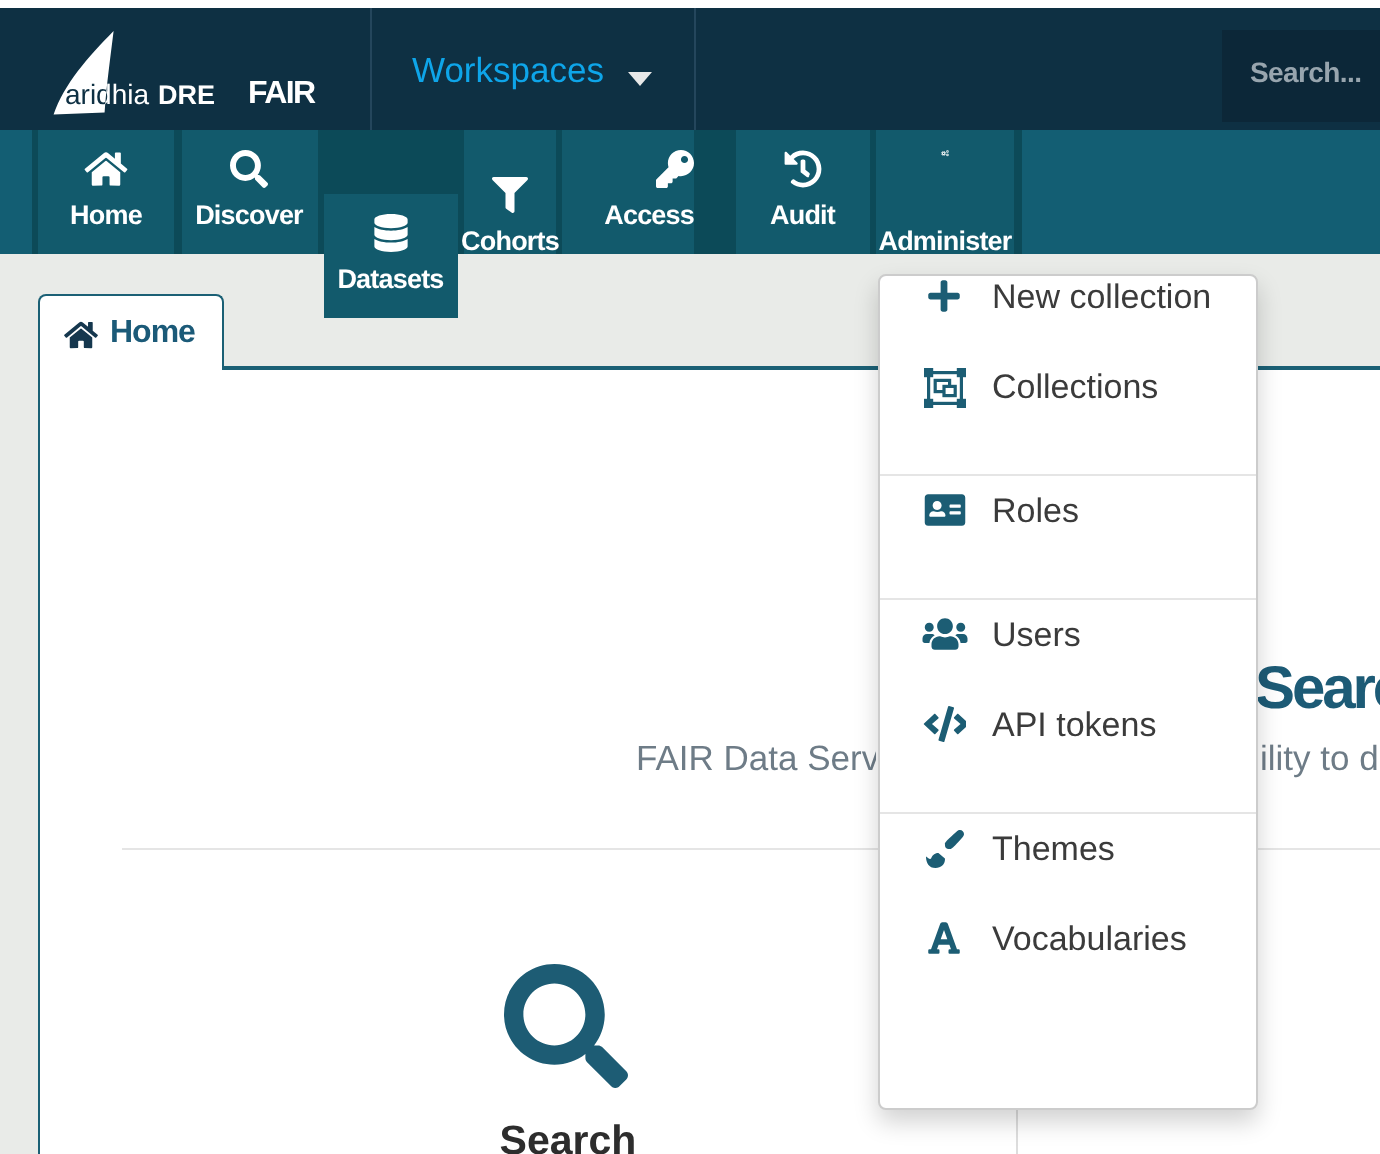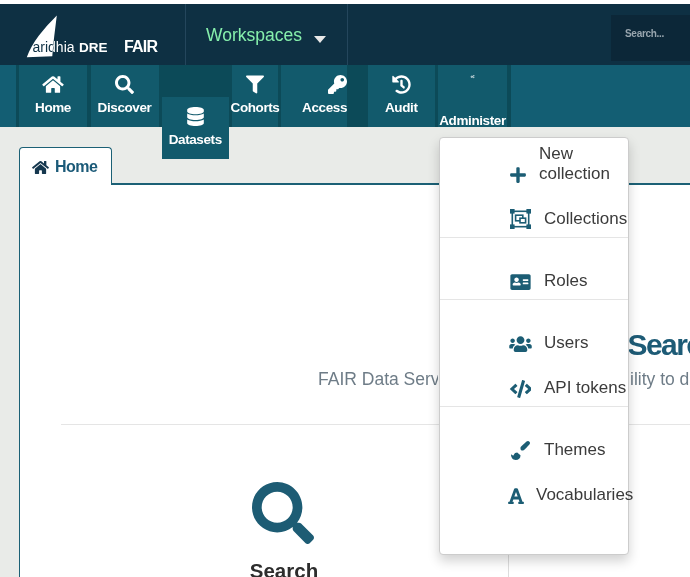--- a/index.html
+++ b/index.html
@@ -4,22 +4,22 @@
 <style>
   html,body{margin:0;padding:0;}
   body{width:690px;height:577px;overflow:hidden;position:relative;background:#e9ebe8;
        font-family:"Liberation Sans", sans-serif;}
   .abs{position:absolute;}
   
   #topwhite{left:0;top:0;width:690px;height:4px;background:#ffffff;}
   #header{left:0;top:4px;width:690px;height:61px;background:#0e3043;}
   .hsep{position:absolute;top:0;width:1px;height:61px;background:#24465c;}
   #searchbox{position:absolute;left:611px;top:11px;width:79px;height:46px;background:#0c2738;}
-  #searchbox span{position:absolute;left:14px;top:13px;color:#98a5ae;font-weight:bold;font-size:10px;letter-spacing:-0.3px;}
-  #wsp{position:absolute;left:206px;top:21px;color:#86efac;font-size:17.5px;}
+  #searchbox span{position:absolute;left:14px;top:13px;color:#98a5ae;font-weight:bold;font-size:14px;letter-spacing:-0.3px;}
+  #wsp{position:absolute;left:206px;top:21px;color:#0ea5e9;font-size:17.5px;}
   #caret{position:absolute;left:313.5px;top:31.5px;width:0;height:0;border-left:6px solid transparent;border-right:6px solid transparent;border-top:7.5px solid #e8e8e8;}
   
   #navbar{left:0;top:65px;width:690px;height:62px;background:#135e73;}
   #tilestrip{position:absolute;left:15.5px;top:0;width:495px;height:62px;background:#0c4a58;}
   .tile{position:absolute;top:0;height:62px;background:#125a6c;color:#fff;display:flex;flex-direction:column;align-items:center;justify-content:flex-start;padding-top:10px;box-sizing:border-box;}
   .tile svg{display:block;}
   .tile .lb{font-weight:bold;font-size:13.5px;letter-spacing:-0.4px;margin-top:7px;line-height:1;}
   
   #panel{left:19px;top:183px;width:671px;height:394px;background:#ffffff;border-top:2px solid #1b6075;border-left:1px solid #1b6075;}
   #tab{left:19px;top:147px;width:93px;height:37px;padding-top:2px;box-sizing:border-box;background:#ffffff;border:1px solid #1b6075;border-bottom:none;border-radius:4px 4px 0 0;display:flex;align-items:center;}
@@ -27,21 +27,21 @@
   #tab span{margin-left:6px;font-weight:bold;font-size:16px;letter-spacing:-0.5px;color:#1b5a78;}
   #bigsearchword{left:627.5px;top:327.5px;font-weight:bold;font-size:30px;letter-spacing:-1.55px;color:#1d5b76;white-space:nowrap;line-height:1.1;}
   #subl{left:318px;top:369px;width:120px;overflow:hidden;font-size:17.5px;color:#6e7c87;white-space:nowrap;}
   #subr{left:630px;top:369px;font-size:17.5px;color:#6e7c87;white-space:nowrap;}
   #hr1{left:61px;top:424px;width:629px;height:1px;background:#e5e5e5;}
   #vline{left:508px;top:460px;width:1px;height:117px;background:#ddd;}
   #bigicon{left:252px;top:482px;}
   #tilelabel{left:201px;top:558.5px;width:166px;text-align:center;font-weight:bold;font-size:20.5px;color:#2d2d2d;}
   
   #dd{left:439px;top:137px;width:188px;height:415px;background:#fff;border:1px solid #ccc;border-radius:4px;box-shadow:0 6px 12px rgba(0,0,0,0.18);z-index:10;padding-top:1px;}
-  .mi{display:flex;align-items:flex-end;height:45px;margin-left:48px;}
+  .mi{display:flex;align-items:flex-start;height:45px;}
   .mi .ic{width:26px;margin-left:19px;display:flex;justify-content:center;align-items:center;}
   .mi span{margin-left:11px;font-size:17px;color:#3b3b3b;}
   .dvd{height:1px;background:#e5e5e5;margin:8px 0;}
 </style>
 </head>
 <body>
 <div class="abs" id="topwhite"></div>
 <div class="abs" id="header">
   <svg width="160" height="61" viewBox="0 0 160 61" style="position:absolute;left:0;top:0">
     <defs>
@@ -79,21 +79,21 @@
         <path d="M505 442.7L405.3 343c-4.5-4.5-10.6-7-17-7H372c27.6-35.3 44-79.7 44-128C416 93.1 322.9 0 208 0S0 93.1 0 208s93.1 208 208 208c48.3 0 92.7-16.4 128-44v16.3c0 6.4 2.5 12.5 7 17l99.7 99.7c9.4 9.4 24.6 9.4 33.9 0l28.3-28.3c9.4-9.4 9.4-24.6.1-34zM208 336c-70.7 0-128-57.2-128-128 0-70.7 57.2-128 128-128 70.7 0 128 57.2 128 128 0 70.7-57.2 128-128 128z"></path>
       </svg>
     <div class="lb">Discover</div>
   </div>
   <div class="tile" style="left:162px;width:66.5px;margin-top:32px;">
     <svg width="17" height="19" viewBox="0 0 448 512" fill="#fff">
         <path d="M448 73.143v45.714C448 159.143 347.667 192 224 192S0 159.143 0 118.857V73.143C0 32.857 100.333 0 224 0s224 32.857 224 73.143zM448 176v102.857C448 319.143 347.667 352 224 352S0 319.143 0 278.857V176c48.125 33.143 136.208 48.572 224 48.572S399.874 209.143 448 176zm0 160v102.857C448 479.143 347.667 512 224 512S0 479.143 0 438.857V336c48.125 33.143 136.208 48.572 224 48.572S399.874 369.143 448 336z"></path>
       </svg>
     <div class="lb">Datasets</div>
   </div>
-  <div class="tile" style="left:232px;width:46px;">
+  <div class="tile" style="left:232px;width:46px;justify-content:flex-end;">
     <svg width="18" height="19" viewBox="0 0 512 512" fill="#fff">
         <path d="M487.976 0H24.028C2.71 0-8.047 25.866 7.058 40.971L192 225.941V432c0 7.831 3.821 15.17 10.237 19.662l80 55.98C298.02 518.69 320 507.493 320 487.98V225.941l184.947-184.97C520.021 25.896 509.338 0 487.976 0z"></path>
       </svg>
     <div class="lb">Cohorts</div>
   </div>
   <div class="tile" style="left:281px;width:66px;align-items:flex-end;">
     <svg width="19" height="19" viewBox="0 0 512 512" fill="#fff">
         <path d="M512 176.001C512 273.203 433.202 352 336 352c-11.22 0-22.19-1.062-32.827-3.069l-24.012 27.014A23.999 23.999 0 0 1 261.223 384H224v40c0 13.255-10.745 24-24 24h-40v40c0 13.255-10.745 24-24 24H24c-13.255 0-24-10.745-24-24v-78.059c0-6.365 2.529-12.47 7.029-16.971l161.802-161.802C163.108 213.814 160 195.271 160 176 160 78.798 238.797.001 335.999 0 433.488-.001 512 78.511 512 176.001zM336 128c0 26.51 21.49 48 48 48s48-21.49 48-48-21.49-48-48-48-48 21.49-48 48z"></path>
       </svg>
     <div class="lb">Access</div>

